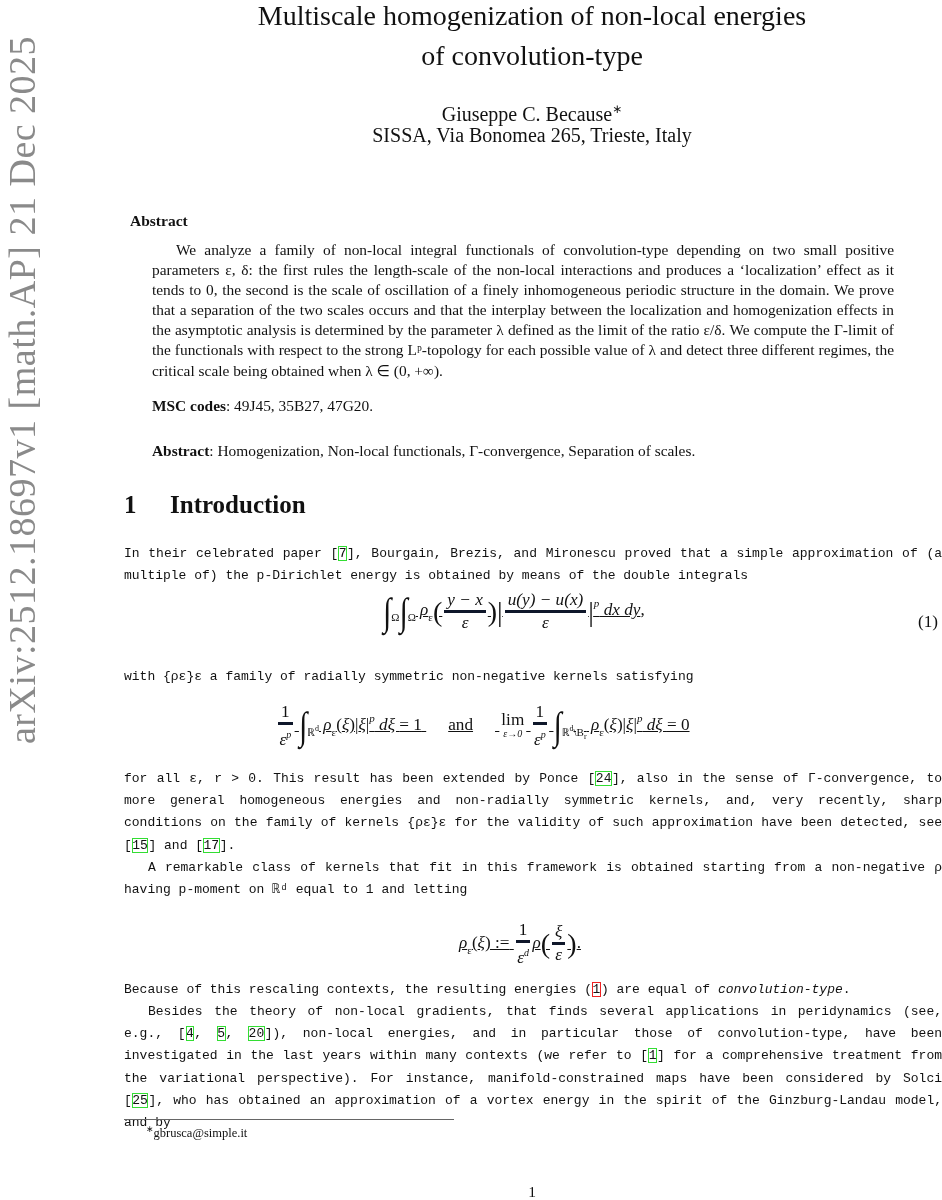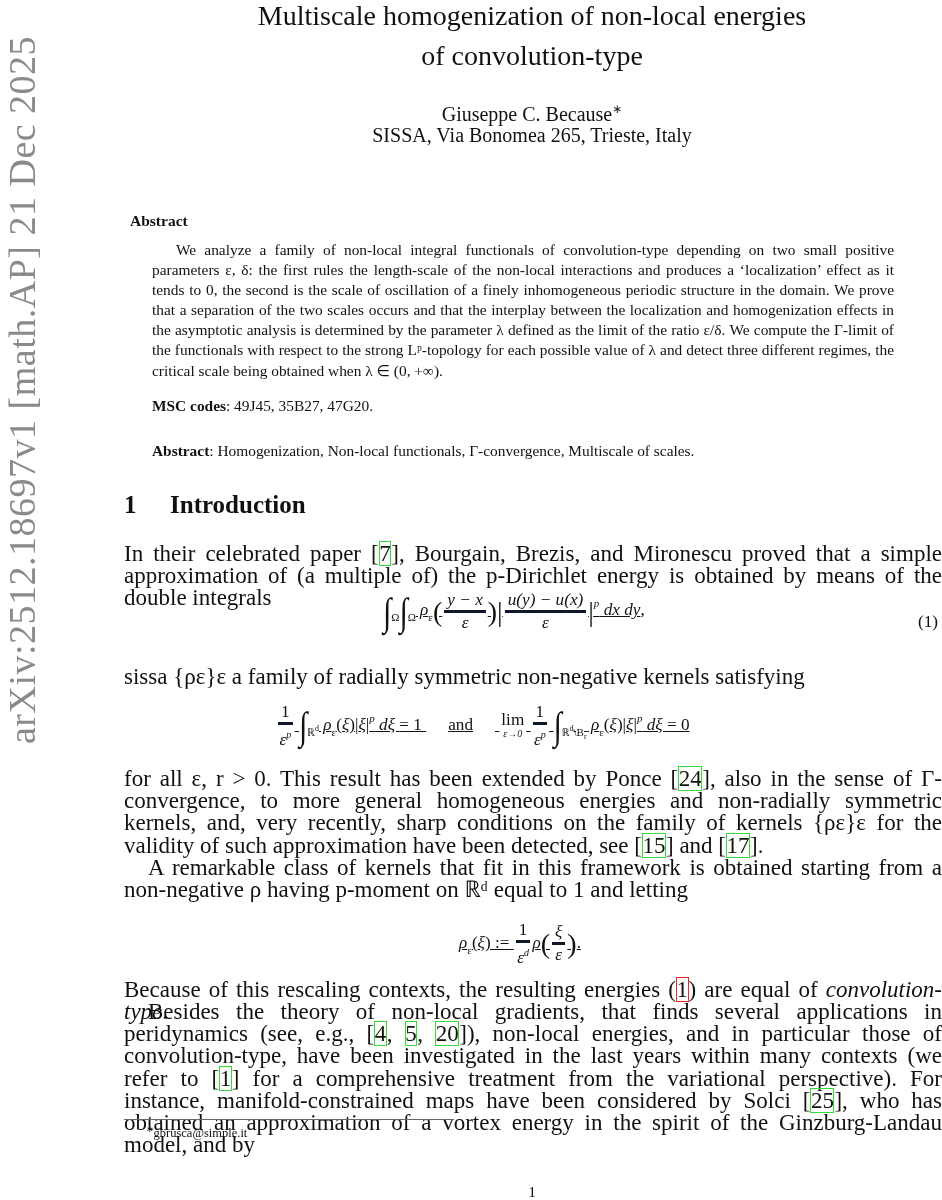--- a/index.html
+++ b/index.html
@@ -10,21 +10,21 @@
   .author { left:0; width:1064px; text-align:center; font-size:20px; line-height:26px; font-family:"Liberation Serif", serif; }
   .sidebar { left:-278px; top:420px; width:600px; height:48px; transform:rotate(-90deg);
              transform-origin:center center; font-family:"Liberation Serif", serif;
              font-size:38px; color:#8a8a8a; white-space:nowrap; text-align:center; line-height:48px; letter-spacing:0.5px; }
   .abstract-head { left:130px; width:802px; text-align:left; top:212px; font-size:15.5px; font-weight:bold; font-family:"Liberation Serif", serif; }
   .abstract { left:152px; width:742px; top:240px; font-size:15.4px; line-height:20.1px; text-align:justify; font-family:"Liberation Serif", serif; text-indent:24px; }
   .meta { left:152px; width:742px; font-size:15.4px; line-height:20px; font-family:"Liberation Serif", serif; }
   .meta b { font-weight:bold; }
   .section { left:124px; top:491px; font-size:25px; font-weight:bold; font-family:"Liberation Serif", serif; }
   .section .num { display:inline-block; width:46px; }
-  .para { left:124px; width:818px; font-size:23px; line-height:22.2px; text-align:justify; font-family:Liberation Serif, serif; }
+  .para { left:124px; width:818px; font-size:13px; line-height:22.2px; text-align:justify; font-family:Liberation Mono, monospace; }
   .para.indent { text-indent:24px; }
   .cite { outline:1.5px solid #33dd33; outline-offset:-1px; padding:0 0.5px; }
   .cite-red { outline:1.5px solid #ee2222; outline-offset:-1px; padding:0 0.5px; }
   .eq { font-family:"Liberation Serif", serif; font-size:17.2px; font-style:italic; white-space:nowrap;text-decoration:underline; }
   .eqlabel { font-family:"Liberation Serif", serif; font-size:17.2px; }
   .frac { display:inline-block; vertical-align:middle; text-align:center; margin:0 2px; }
   .frac .n { display:block; border-bottom:3px solid #0f172a; padding:0 3px; line-height:20px; }
   .frac .d { display:block; line-height:20px; }
   .int { font-size:30px; font-style:normal; vertical-align:middle; display:inline-block; transform:scaleY(1.3); }
   .sub { font-size:11px; vertical-align:-6px; font-style:normal; }
@@ -49,37 +49,37 @@
 </div>
 <div class="abs author" style="top:122px;">SISSA, Via Bonomea 265, Trieste, Italy</div>
 
 <div class="abs abstract-head">Abstract</div>
 <div class="abs abstract">We analyze a family of non-local integral functionals of convolution-type depending on two small positive parameters ε, δ: the first rules the length-scale of the non-local interactions and produces a ‘localization’ effect as it tends to 0, the second is the scale of oscillation of a finely inhomogeneous periodic structure in the domain. We prove that a separation of the two scales occurs and that the interplay between the localization and homogenization effects in the asymptotic analysis is determined by the parameter λ defined as the limit of the ratio ε/δ. We compute the Γ-limit of the functionals with respect to the strong Lᵖ-topology for each possible value of λ and detect three different regimes, the critical scale being obtained when λ ∈ (0, +∞).</div>
 
 <div class="abs meta" style="top:396px;">
   <b>MSC codes</b><span>: 49J45, 35B27, 47G20.</span>
 </div>
 <div class="abs meta" style="top:441px;">
-  <b>Abstract</b><span>: Homogenization, Non-local functionals, Γ-convergence, Multiscale of scales.</span>
+  <b>Abstract</b><span>: Homogenization, Non-local functionals, Γ-convergence, Separation of scales.</span>
 </div>
 
 <div class="abs section">
   <span class="num">1</span><span>Introduction</span>
 </div>
 
 <div class="abs para" style="top:543px;">
   <span>In their celebrated paper </span>[<span class="cite">7</span>]<span>, Bourgain, Brezis, and Mironescu proved that a simple approximation of (a multiple of) the p-Dirichlet energy is obtained by means of the double integrals</span>
 </div>
 
 <div class="abs eq" style="left:383px; top:590px; height:60px;">
   <span class="int">∫</span><span class="sub">Ω</span><span class="int">∫</span><span class="sub">Ω</span> ρ<span class="sub">ε</span><span class="big">(</span><span class="frac"><span class="n">y − x</span><span class="d">ε</span></span><span class="big">)</span><span class="big">|</span><span class="frac"><span class="n">u(y) − u(x)</span><span class="d">ε</span></span><span class="big">|</span><span class="sup">p</span> dx dy<span class="up">,</span>
 </div>
 <div class="abs eqlabel" style="left:918px; top:612px;">(1)</div>
 
-<div class="abs para" style="top:666px;">sissa {ρε}ε a family of radially symmetric non-negative kernels satisfying</div>
+<div class="abs para" style="top:666px;">with {ρε}ε a family of radially symmetric non-negative kernels satisfying</div>
 
 <div class="abs eq" style="left:276px; top:702px; height:52px;">
   <span class="frac"><span class="n up">1</span><span class="d">ε<sup style="font-size:10px">p</sup></span></span>
   <span class="int">∫</span><span class="sub">ℝ<sup style="font-size:8px">d</sup></span> ρ<span class="sub">ε</span><span class="up">(</span>ξ<span class="up">)|</span>ξ<span class="up">|</span><span class="sup">p</span> dξ <span class="up">= 1</span>
   <span class="up" style="margin:0 22px;">and</span>
   <span class="frac" style="border:none"><span class="d up" style="line-height:16px">lim</span><span class="d" style="font-size:10px;line-height:12px">ε→0</span></span>
   <span class="frac"><span class="n up">1</span><span class="d">ε<sup style="font-size:10px">p</sup></span></span>
   <span class="int">∫</span><span class="sub">ℝ<sup style="font-size:8px">d</sup>\B<sub style="font-size:8px">r</sub></span> ρ<span class="sub">ε</span><span class="up">(</span>ξ<span class="up">)|</span>ξ<span class="up">|</span><span class="sup">p</span> dξ <span class="up">= 0</span>
 </div>
 

